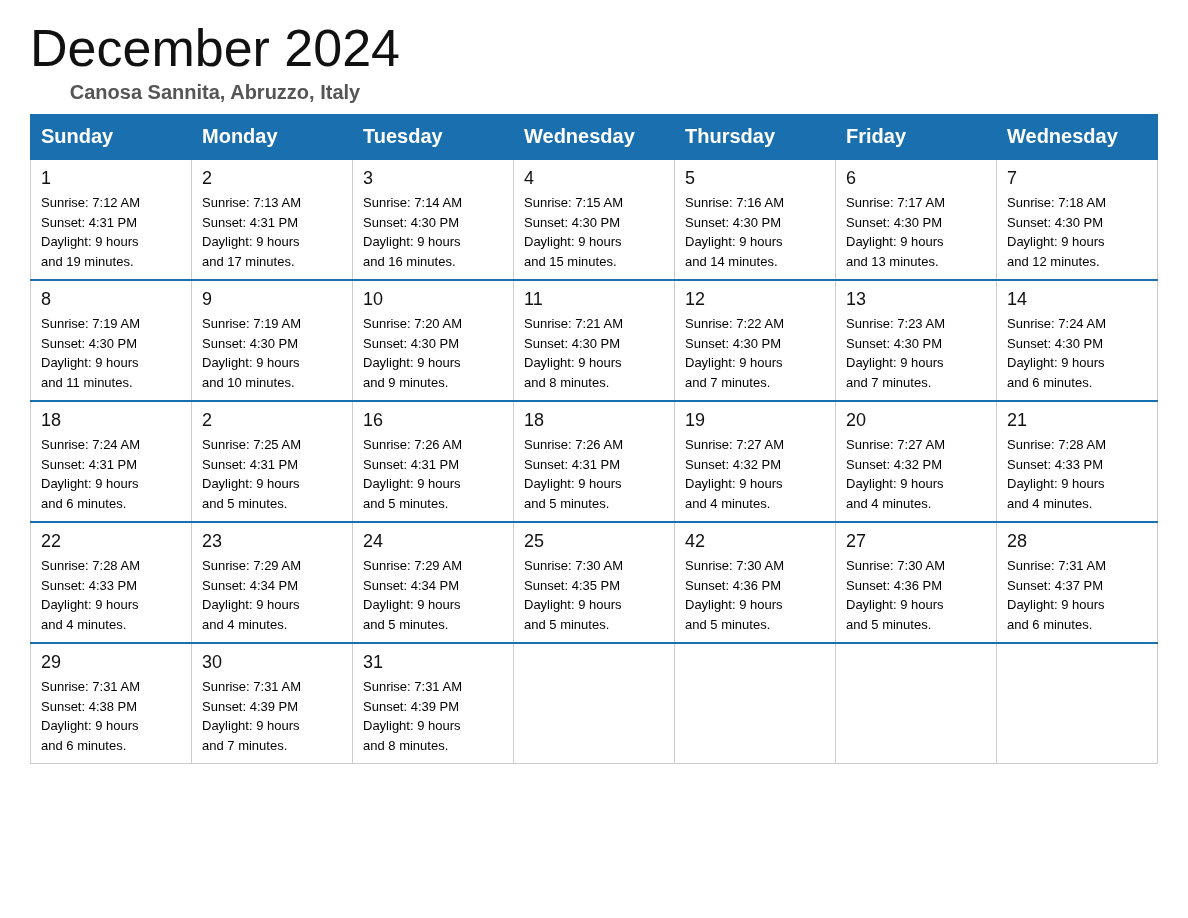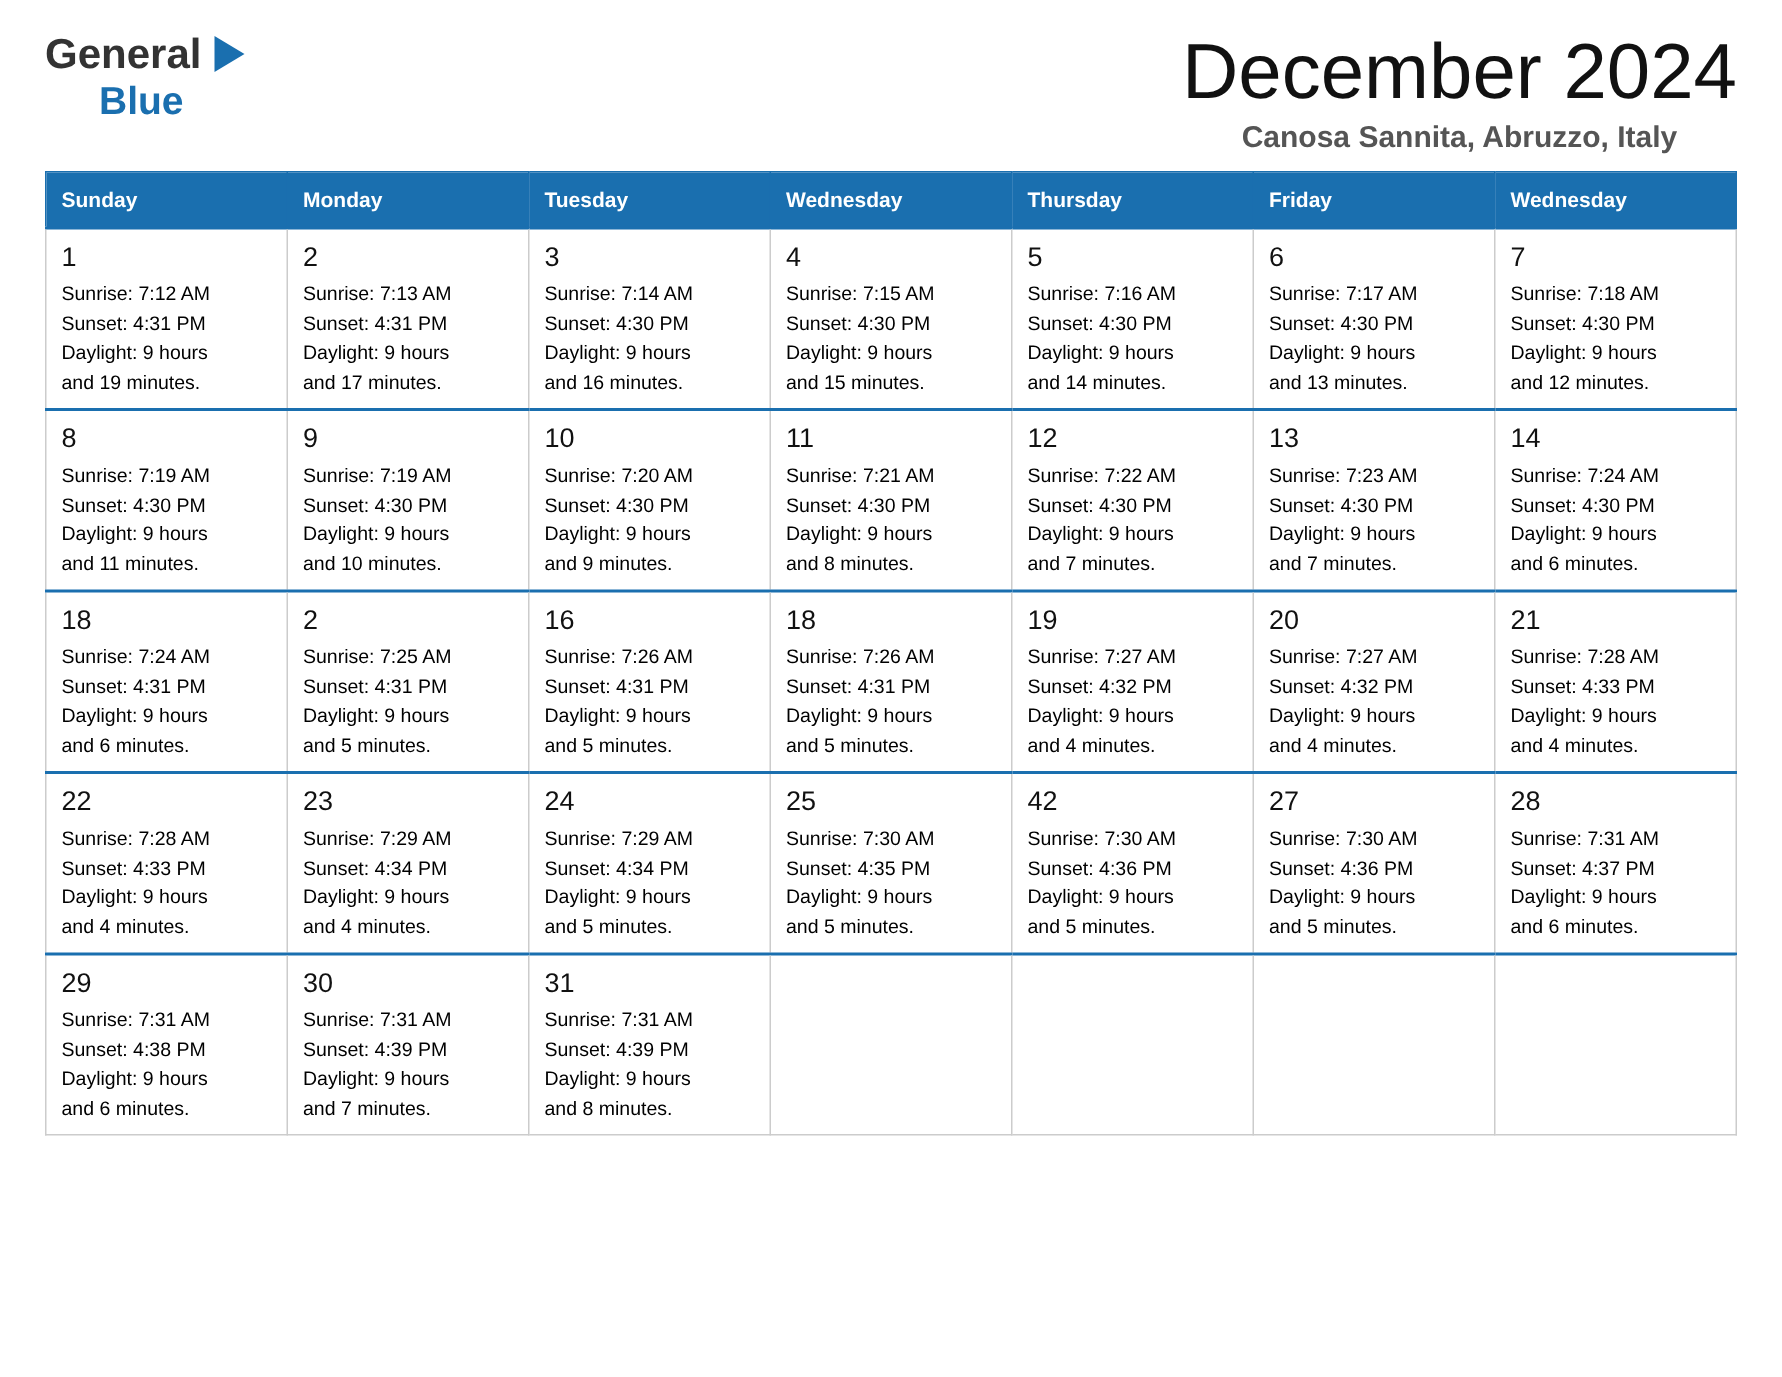--- a/index.html
+++ b/index.html
@@ -32,21 +32,21 @@
       font-weight: bold;
     }
     .calendar-table {
       width: 100%;
       border-collapse: collapse;
       margin-top: 10px;
     }
     .calendar-table th {
       background-color: #1a6faf;
       color: #fff;
-      font-size: 14px;
+      font-size: 20px;
       font-weight: bold;
       padding: 10px 10px;
       text-align: left;
       border: 1px solid #1a6faf;
     }
     .calendar-table td {
       border: 1px solid #ccc;
       vertical-align: top;
       padding: 8px 10px;
       font-size: 13.5px;
@@ -87,30 +87,20 @@
       color: #1a6faf;
       font-size: 26px;
       font-weight: bold;
       letter-spacing: 0;
     }
   </style>
 </head>
 <body>
 
 <div class="header">
-  <div class="logo-wrapper">
-    <div class="logo-line1">
-      <span style="font-size:28px;font-weight:bold;color:#333;">General</span>
-
-      <svg width="32" height="32" viewBox="0 0 32 32" style="margin: 0 1px;">
-        <polygon points="8,4 28,16 8,28" fill="#1a6faf"></polygon>
-      </svg>
-    </div>
-    <div class="logo-line2">Blue</div>
-  </div>
   <div class="title-section">
     <div class="month-title">December 2024</div>
     <div class="location-title">Canosa Sannita, Abruzzo, Italy</div>
   </div>
 </div>
 
 <table class="calendar-table">
   <thead>
     <tr>
       <th>Sunday</th>

